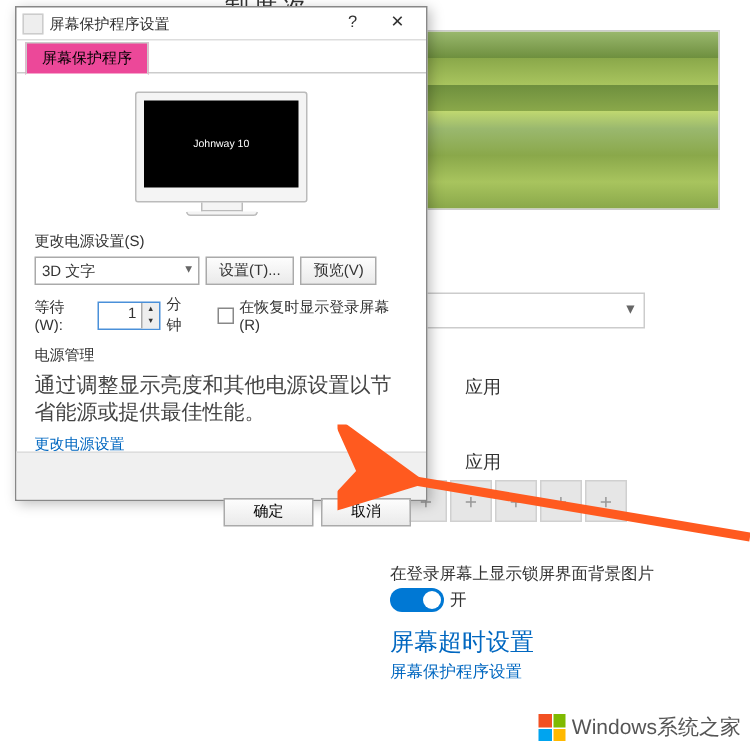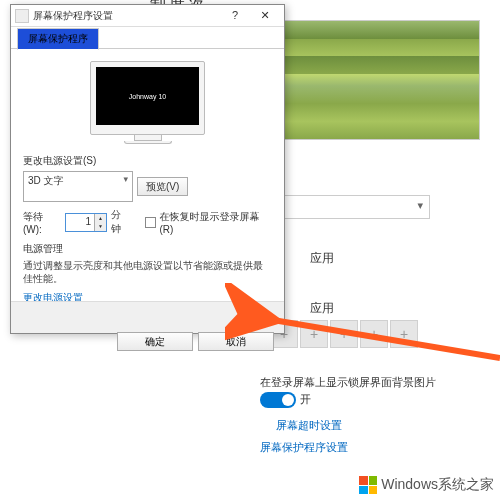--- a/index.html
+++ b/index.html
@@ -13,57 +13,57 @@
 
 .bg-label-1 { position: absolute; left: 310px; top: 250px; font-size: 12px; color: #333; }
 .bg-label-2 { position: absolute; left: 310px; top: 300px; font-size: 12px; color: #333; }
 .bg-plusrow { position: absolute; left: 270px; top: 320px; display: flex; gap: 2px; }
 .bg-plusrow .plus { width: 28px; height: 28px; background: #e6e6e6; border: 1px solid #d0d0d0; text-align: center; line-height: 26px; color: #999; font-size: 14px; }
 
 .bg-toggle-label { position: absolute; left: 260px; top: 375px; font-size: 11px; color: #333; }
 .bg-toggle { position: absolute; left: 260px; top: 392px; width: 36px; height: 16px; background: #0078d4; border-radius: 8px; }
 .bg-toggle::after { content: ""; position: absolute; right: 2px; top: 2px; width: 12px; height: 12px; background: #fff; border-radius: 50%; }
 .bg-toggle-state { position: absolute; left: 300px; top: 392px; font-size: 11px; color: #333; }
-.bg-link-1 { position: absolute; left: 276px; top: 418px; font-size: 11px; color: #0067c0; }
+.bg-link-1 { position: absolute; left: 260px; top: 418px; font-size: 16px; color: #0067c0; }
 .bg-link-2 { position: absolute; left: 260px; top: 440px; font-size: 11px; color: #0067c0; }
 
 .dialog { position: absolute; left: 10px; top: 4px; width: 275px; height: 330px; background: #fff; border: 1px solid #888; box-shadow: 2px 2px 8px rgba(0,0,0,0.25); }
 .titlebar { height: 22px; border-bottom: 1px solid #ddd; display: flex; align-items: center; padding: 0 4px; font-size: 10px; color: #333; }
 .title-icon { width: 14px; height: 14px; background: #eee; border: 1px solid #ccc; margin-right: 4px; }
 .title-spacer { flex: 1; }
 .title-btn { width: 30px; height: 20px; text-align: center; line-height: 18px; font-size: 11px; color: #333; }
 
 .tabstrip { height: 22px; border-bottom: 1px solid #ccc; padding-left: 6px; font-size: 10px; }
-.tab { display: inline-block; padding: 3px 10px; border: 1px solid #ccc; border-bottom: 1px solid #fff; background: #1d4ed8; position: relative; top: 1px; }
+.tab { display: inline-block; padding: 3px 10px; border: 1px solid #ccc; border-bottom: 1px solid #fff; background: #ec4899; position: relative; top: 1px; }
 
 .dlg-body { padding: 8px 12px; font-size: 10px; color: #333; }
 .monitor-wrap { text-align: center; margin: 4px 0 10px; }
 .monitor { display: inline-block; width: 115px; height: 74px; background: #f4f4f4; border: 1px solid #bbb; border-radius: 2px; padding: 5px; position: relative; }
 .screen { width: 100%; height: 58px; background: #000; display: flex; align-items: center; justify-content: center; color: #fff; font-size: 7px; }
 .stand { width: 28px; height: 6px; background: #f4f4f4; border: 1px solid #bbb; border-top: none; margin: 0 auto; }
 .base { width: 48px; height: 3px; background: #f4f4f4; border: 1px solid #bbb; border-top: none; margin: 0 auto; border-radius: 0 0 3px 3px; }
 
 .sect-label { margin-bottom: 3px; }
 .row { display: flex; align-items: center; gap: 4px; margin-bottom: 6px; }
-.combo { width: 110px; height: 31px; border: 1px solid #aaa; background: #fff; font-size: 10px; padding: 2px 4px; position: relative; }
+.combo { width: 110px; height: 19px; border: 1px solid #aaa; background: #fff; font-size: 10px; padding: 2px 4px; position: relative; }
 .combo::after { content: "▾"; position: absolute; right: 4px; top: 2px; color: #666; font-size: 9px; }
 .winbtn { height: 19px; padding: 0 8px; border: 1px solid #aaa; background: linear-gradient(#fdfdfd,#eaeaea); font-size: 10px; line-height: 17px; }
 
 .spin { width: 42px; height: 19px; border: 1px solid #4a90d9; display: flex; }
 .spin-val { flex: 1; text-align: right; padding: 2px 3px; font-size: 10px; }
 .spin-arrows { width: 12px; display: flex; flex-direction: column; }
 .spin-arrows div { flex: 1; background: #eee; border-left: 1px solid #aaa; font-size: 5px; text-align: center; line-height: 8px; }
 .chk { width: 11px; height: 11px; border: 1px solid #888; display: inline-block; vertical-align: middle; }
 
 .section-hdr { margin-top: 6px; margin-bottom: 3px; }
-.desc { font-size: 10px; color: #444; line-height: 1.3; }
+.desc { font-size: 14px; color: #444; line-height: 1.3; }
 .link { color: #0067c0; margin-top: 6px; display: inline-block; }
 
 .dlg-footer { position: absolute; bottom: 0; left: 0; right: 0; height: 32px; background: #f0f0f0; border-top: 1px solid #ddd; display: flex; justify-content: flex-end; align-items: center; gap: 5px; padding: 0 10px; }
-.dlg-footer .winbtn { width: 76px; text-align: center; margin-top: 48px; }
+.dlg-footer .winbtn { width: 60px; text-align: center; margin-top: 48px; }
 
 .arrow { position: absolute; left: 225px; top: 283px; pointer-events: none; }
 .watermark { position: absolute; right: 6px; bottom: 6px; display: flex; align-items: flex-end; gap: 4px; font-size: 14px; color: #555; }
 .wm-logo { width: 18px; height: 18px; display: grid; grid-template-columns: 1fr 1fr; grid-template-rows: 1fr 1fr; gap: 1px; }
 .wm-logo div:nth-child(1){background:#f25022;} .wm-logo div:nth-child(2){background:#7fba00;} .wm-logo div:nth-child(3){background:#00a4ef;} .wm-logo div:nth-child(4){background:#ffb900;}
 </style>
 </head>
 <body>
 
 <div class="settings-bg">
@@ -104,20 +104,21 @@
             <span>Johnway 10</span>
           </div>
       </div>
       <div class="stand"></div>
       <div class="base"></div>
     </div>
 
     <div class="sect-label">更改电源设置(S)</div>
     <div class="row">
       <div class="combo"><span>3D 文字</span></div>
+      <div class="winbtn">设置(T)...</div>
       <div class="winbtn">预览(V)</div>
     </div>
     <div class="row">
       <span>等待(W):</span>
       <div class="spin">
         <div class="spin-val">1</div>
         <div class="spin-arrows">
             <div>▲</div>
             <div>▼</div>
           </div>

